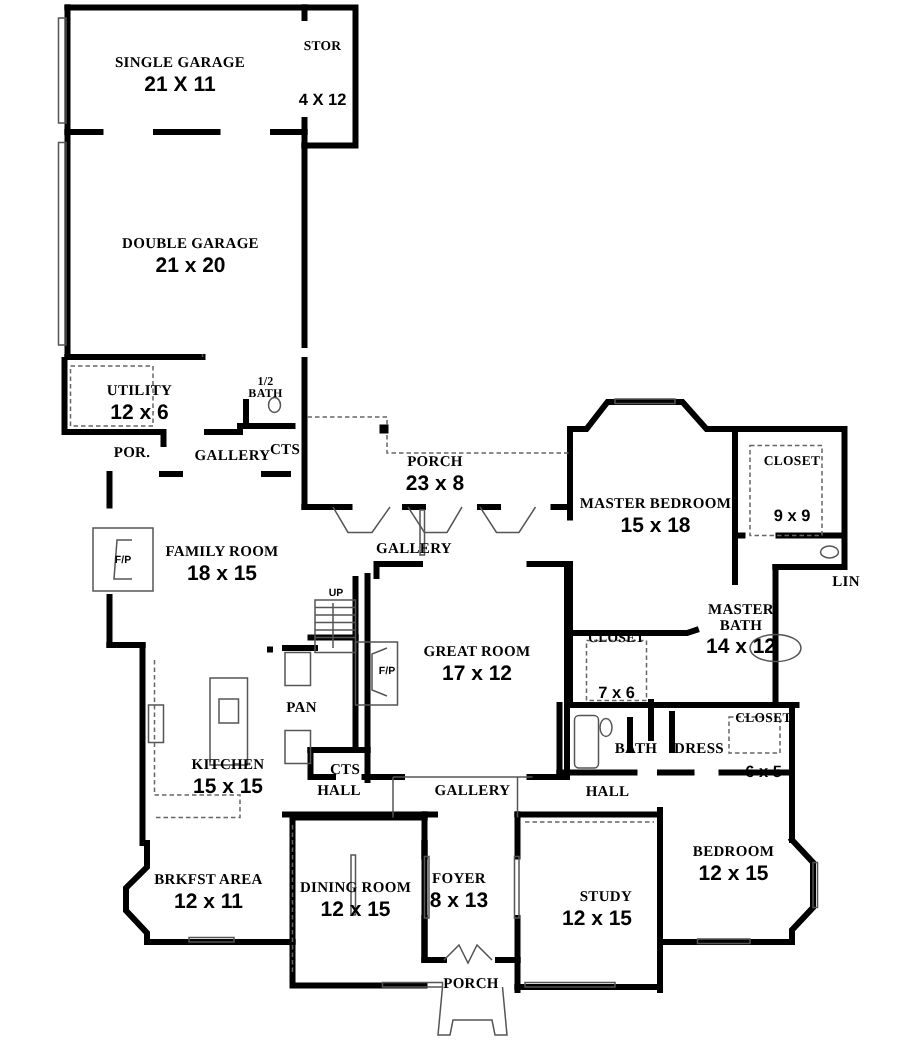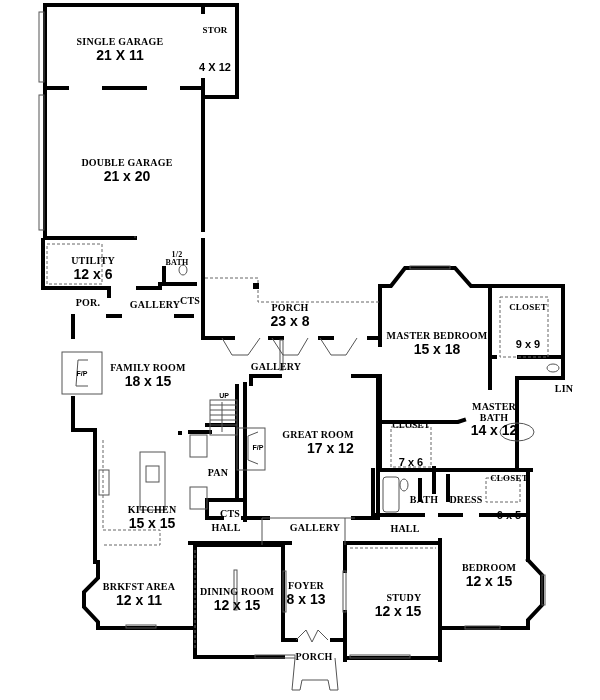--- a/index.html
+++ b/index.html
@@ -225,34 +225,34 @@
       <span class="name">CLOSET</span>
       <span class="dim">9 x 9</span>
     </div>
     <div class="label solo" style="left: 528px; top: 389px; margin-left: 36px;">
       <span class="name">LIN</span>
     </div>
     <div class="label" style="left: 148px; top: 376px;">
       <span class="name">FAMILY ROOM</span>
       <span class="dim">18 x 15</span>
     </div>
-    <div class="label" style="left: 318px; top: 443px; text-align: right;">
+    <div class="label" style="left: 318px; top: 443px;">
       <span class="name">GREAT ROOM</span>
       <span class="dim">17 x 12</span>
     </div>
     <div class="label" style="left: 494px; top: 420px;">
       <span class="name">MASTER</span>
       <span class="name">BATH</span>
       <span class="dim">14 x 12</span>
     </div>
     <div class="label small" style="left: 411px; top: 445px;">
       <span class="name">CLOSET</span>
       <span class="dim">7 x 6</span>
     </div>
-    <div class="label solo" style="left: 218px; top: 473px; text-align: center;">
+    <div class="label solo" style="left: 201px; top: 473px; text-align: center;">
       <span class="name">PAN</span>
     </div>
     <div class="label" style="left: 152px; top: 518px;">
       <span class="name">KITCHEN</span>
       <span class="dim">15 x 15</span>
     </div>
     <div class="label solo" style="left: 424px; top: 500px;">
       <span class="name">BATH</span>
     </div>
     <div class="label solo" style="left: 466px; top: 500px;">

